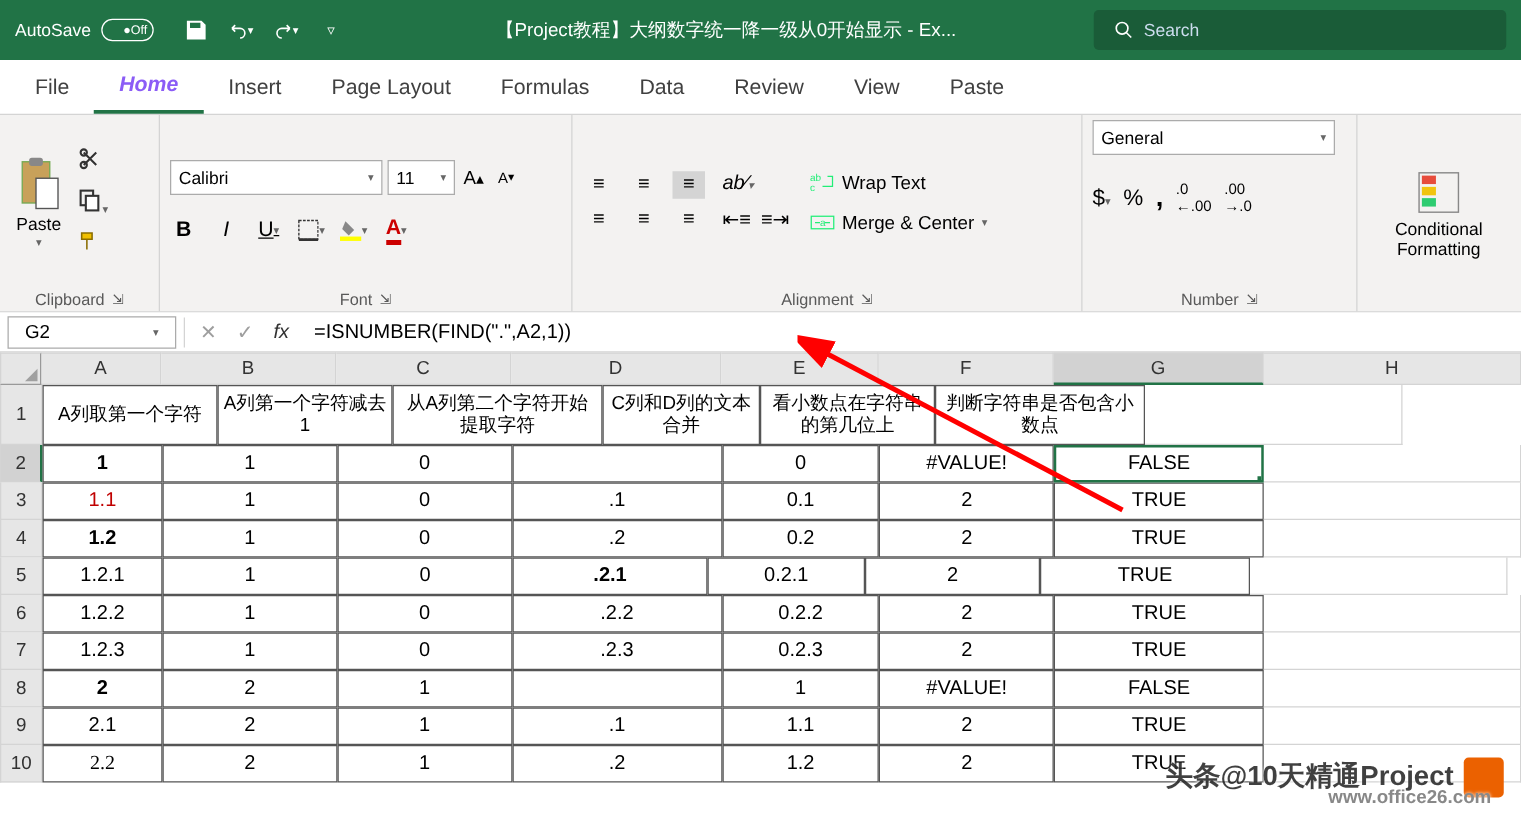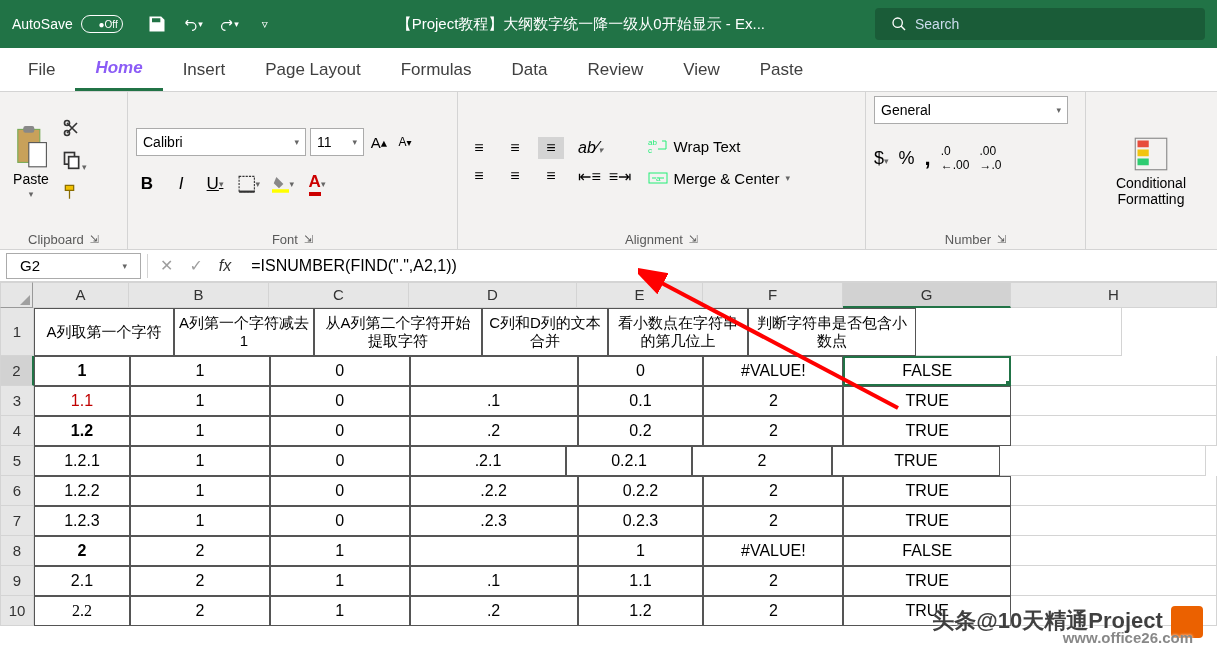--- a/index.html
+++ b/index.html
@@ -353,21 +353,21 @@
         <div class="cell data-cell" style="width: 126px;">0.2</div>
         <div class="cell data-cell" style="width: 140px;">2</div>
         <div class="cell data-cell" style="width: 168px;">TRUE</div>
         <div class="cell" style="width: 206px;"></div>
       </div>
       <div class="row" style="height: 30px;">
         <div class="row-h">5</div>
         <div class="cell data-cell" style="width: 96px;">1.2.1</div>
         <div class="cell data-cell" style="width: 140px;">1</div>
         <div class="cell data-cell" style="width: 140px;">0</div>
-        <div class="cell data-cell" style="width: 156px;">.2.1</div>
+        <div class="cell data-cell" style="width: 156px; font-weight: bold;">.2.1</div>
         <div class="cell data-cell" style="width: 126px;">0.2.1</div>
         <div class="cell data-cell" style="width: 140px;">2</div>
         <div class="cell data-cell" style="width: 168px;">TRUE</div>
         <div class="cell" style="width: 206px;"></div>
       </div>
       <div class="row" style="height: 30px;">
         <div class="row-h">6</div>
         <div class="cell data-cell" style="width: 96px;">1.2.2</div>
         <div class="cell data-cell" style="width: 140px;">1</div>
         <div class="cell data-cell" style="width: 140px;">0</div>

